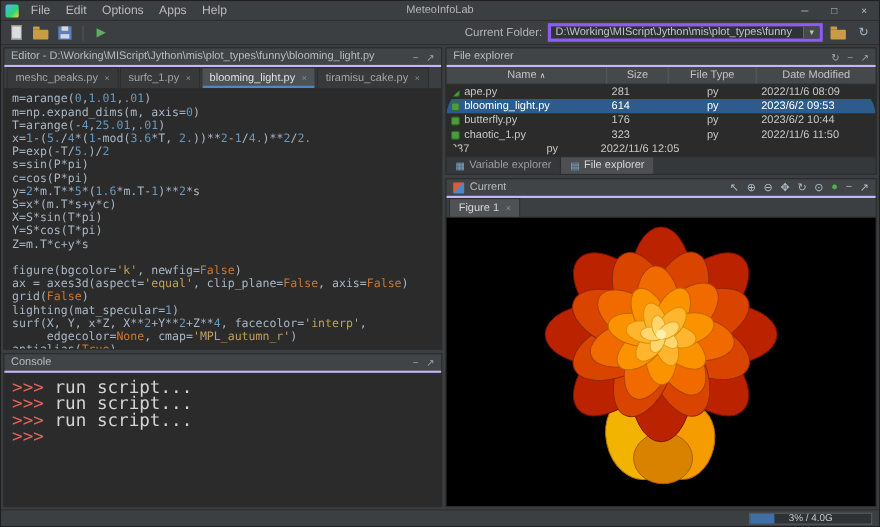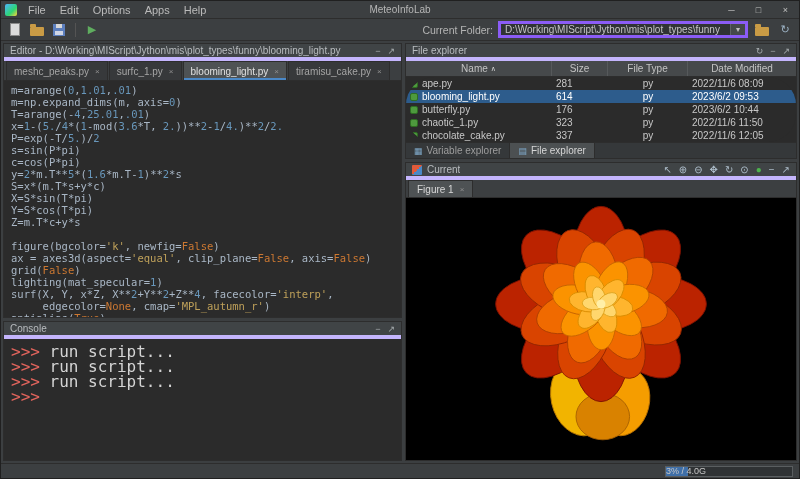--- a/index.html
+++ b/index.html
@@ -43,21 +43,21 @@
 
   
   .main{flex:1;display:flex;padding:2px;min-height:0;}
   .left-col{width:399px;display:flex;flex-direction:column;flex:none;min-height:0;}
   .right-col{flex:1;display:flex;flex-direction:column;min-width:0;min-height:0;}
   .vsplit{width:3px;flex:none;}
   .hsplit{height:3px;flex:none;}
 
   .panel{display:flex;flex-direction:column;border:1px solid #2d2d2d;background:#2b2b2b;min-height:0;}
   .panel-header{height:17px;flex:none;background:#404446;display:flex;align-items:center;
-    padding:0 6px;font-size:10px;color:#b8bcbf;border-bottom:4px solid #c4b5fd;gap:5px;}
+    padding:0 6px;font-size:10px;color:#b8bcbf;border-bottom:2px solid #c4b5fd;gap:5px;}
   .ph-title{white-space:nowrap;overflow:hidden;}
   .header-icons{margin-left:auto;display:flex;gap:7px;color:#a5abae;font-size:9px;align-items:center;}
   .header-icons span{cursor:default;}
 
   
   .editor-panel{flex:1;}
   .tabbar{height:20px;flex:none;background:#3c3f41;display:flex;align-items:flex-end;
     border-bottom:1px solid #2d2d2d;padding-left:2px;gap:1px;font-size:10px;}
   .tab{height:19px;display:flex;align-items:center;padding:0 7px;background:#37393b;color:#a5a5a5;
     border:1px solid #2d2d2d;border-bottom:none;gap:6px;cursor:default;}
@@ -111,22 +111,22 @@
   .fig-tabbar{height:18px;flex:none;background:#3c3f41;border-bottom:1px solid #2d2d2d;
     display:flex;padding-left:2px;font-size:10px;}
   .fig-tab{height:17px;display:flex;align-items:center;gap:6px;padding:0 8px;
     background:#4e5254;color:#d8d8d8;border:1px solid #2d2d2d;border-bottom:none;cursor:default;}
   .fig-canvas{flex:1;background:#000000;display:flex;align-items:center;justify-content:center;overflow:hidden;}
   #flower{width:312px;height:268px;}
 
   
   .statusbar{height:15px;flex:none;background:#3c3f41;border-top:1px solid #2d2d2d;
     display:flex;align-items:center;justify-content:flex-end;padding:0 6px;font-size:9px;}
-  .mem-gauge{width:128px;height:11px;border:1px solid #5a5e60;background:#2f3234;
-    position:relative;display:flex;align-items:center;justify-content:flex-start;}
+  .mem-gauge{width:112px;height:11px;border:1px solid #5a5e60;background:#2f3234;
+    position:relative;display:flex;align-items:center;justify-content:center;}
   .mem-fill{position:absolute;left:0;top:0;bottom:0;width:22px;background:#3f6fa8;}
   .mem-text{position:relative;color:#c6c6c6;}
 </style>
 </head>
 <body>
 
 <div class="app">
 
   <header class="menubar">
     <span class="appicon"></span>
@@ -277,24 +277,20 @@
             <div class="frow">
               <div class="fcell name">
                 <span class="pyicon"></span>
                 <span>chaotic_1.py</span>
               </div>
               <div class="fcell size">323</div>
               <div class="fcell type">py</div>
               <div class="fcell date">2022/11/6 11:50</div>
             </div>
             <div class="frow">
-              <div class="fcell name">
-                <span class="pyicon"></span>
-                <span>chocolate_cake.py</span>
-              </div>
               <div class="fcell size">337</div>
               <div class="fcell type">py</div>
               <div class="fcell date">2022/11/6 12:05</div>
             </div>
           </div>
         <div class="bottom-tabs" id="bottom-tabs">
             <div class="btab">
               <span class="btab-icon">▦</span>
               <span>Variable explorer</span>
             </div>

